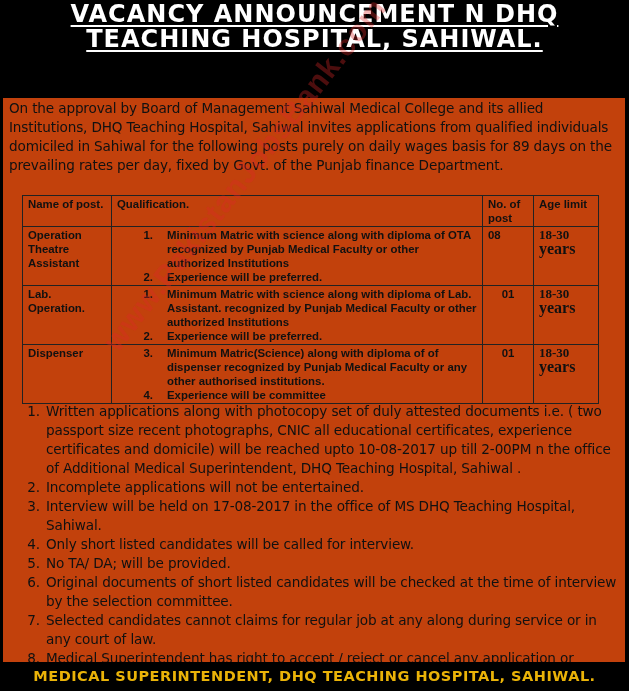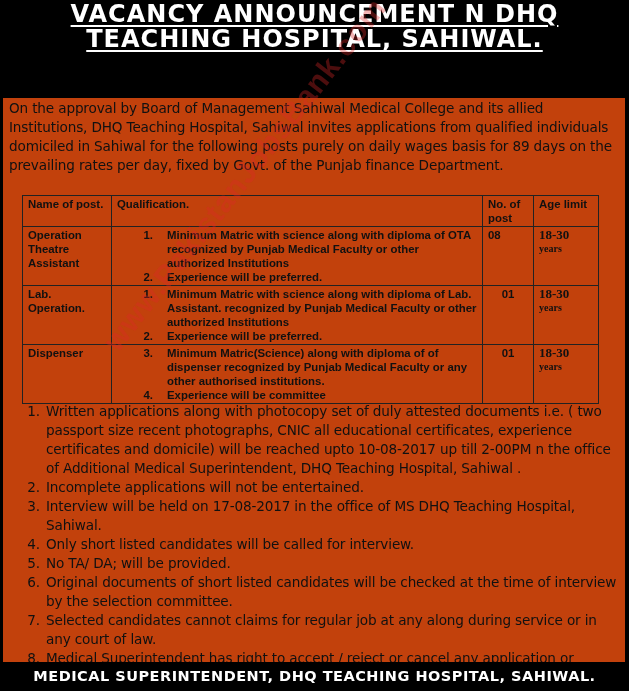--- a/index.html
+++ b/index.html
@@ -33,36 +33,36 @@
     border: 1px solid #222; vertical-align: top; padding: 1px 5px; text-align: left;
   }
   table.vac th { font-weight: bold; }
   .c1 { width: 78px; }
   .c2 { width: 360px; }
   .c3 { width: 40px; }
   .qual { display: flex; }
   .qual .num { width: 36px; text-align: right; padding-right: 14px; flex: none; }
   .qual .txt { flex: 1; }
   .age { font-size: 13px; line-height: 14px; font-family: Liberation Serif, serif; }
-  .age .yrs { font-size: 10px; }
+  .age .yrs { font-size: 16px; }
   .notes {
     position: absolute; left: 40px; top: 304px; width: 578px;
     font-size: 13.6px; line-height: 19px; letter-spacing: -0.15px;
   }
   .note { display: flex; }
   .note .n { width: 27px; margin-left: -30px; flex: none; text-align: right; padding-right: 3px; }
   .note .t { flex: 1; padding-left: 3px; }
   .ref {
     position: absolute; right: 3px; bottom: 1px; font-size: 11px;
     font-family: "Liberation Sans", sans-serif; border: 1px solid #c2410c;
     padding: 0 2px; background: #fff; line-height: 14px;
   }
   .footer {
     position: absolute; left: 0; top: 662px; width: 629px; height: 29px;
-    background: #000; color: #ffffff; text-align: center;
+    background: #000; color: #eab308; text-align: center;
     font-size: 14.5px; font-weight: bold; line-height: 29px; letter-spacing: 0.5px;
   }
   .watermark {
     position: absolute; left: 110px; top: 330px; transform: rotate(-52deg);
     transform-origin: left center; color: rgba(220, 40, 40, 0.35);
     font-size: 30px; font-weight: bold; font-family: "Liberation Sans", sans-serif;
     white-space: nowrap; pointer-events: none; letter-spacing: 1px;
   }
 </style>
 </head>

